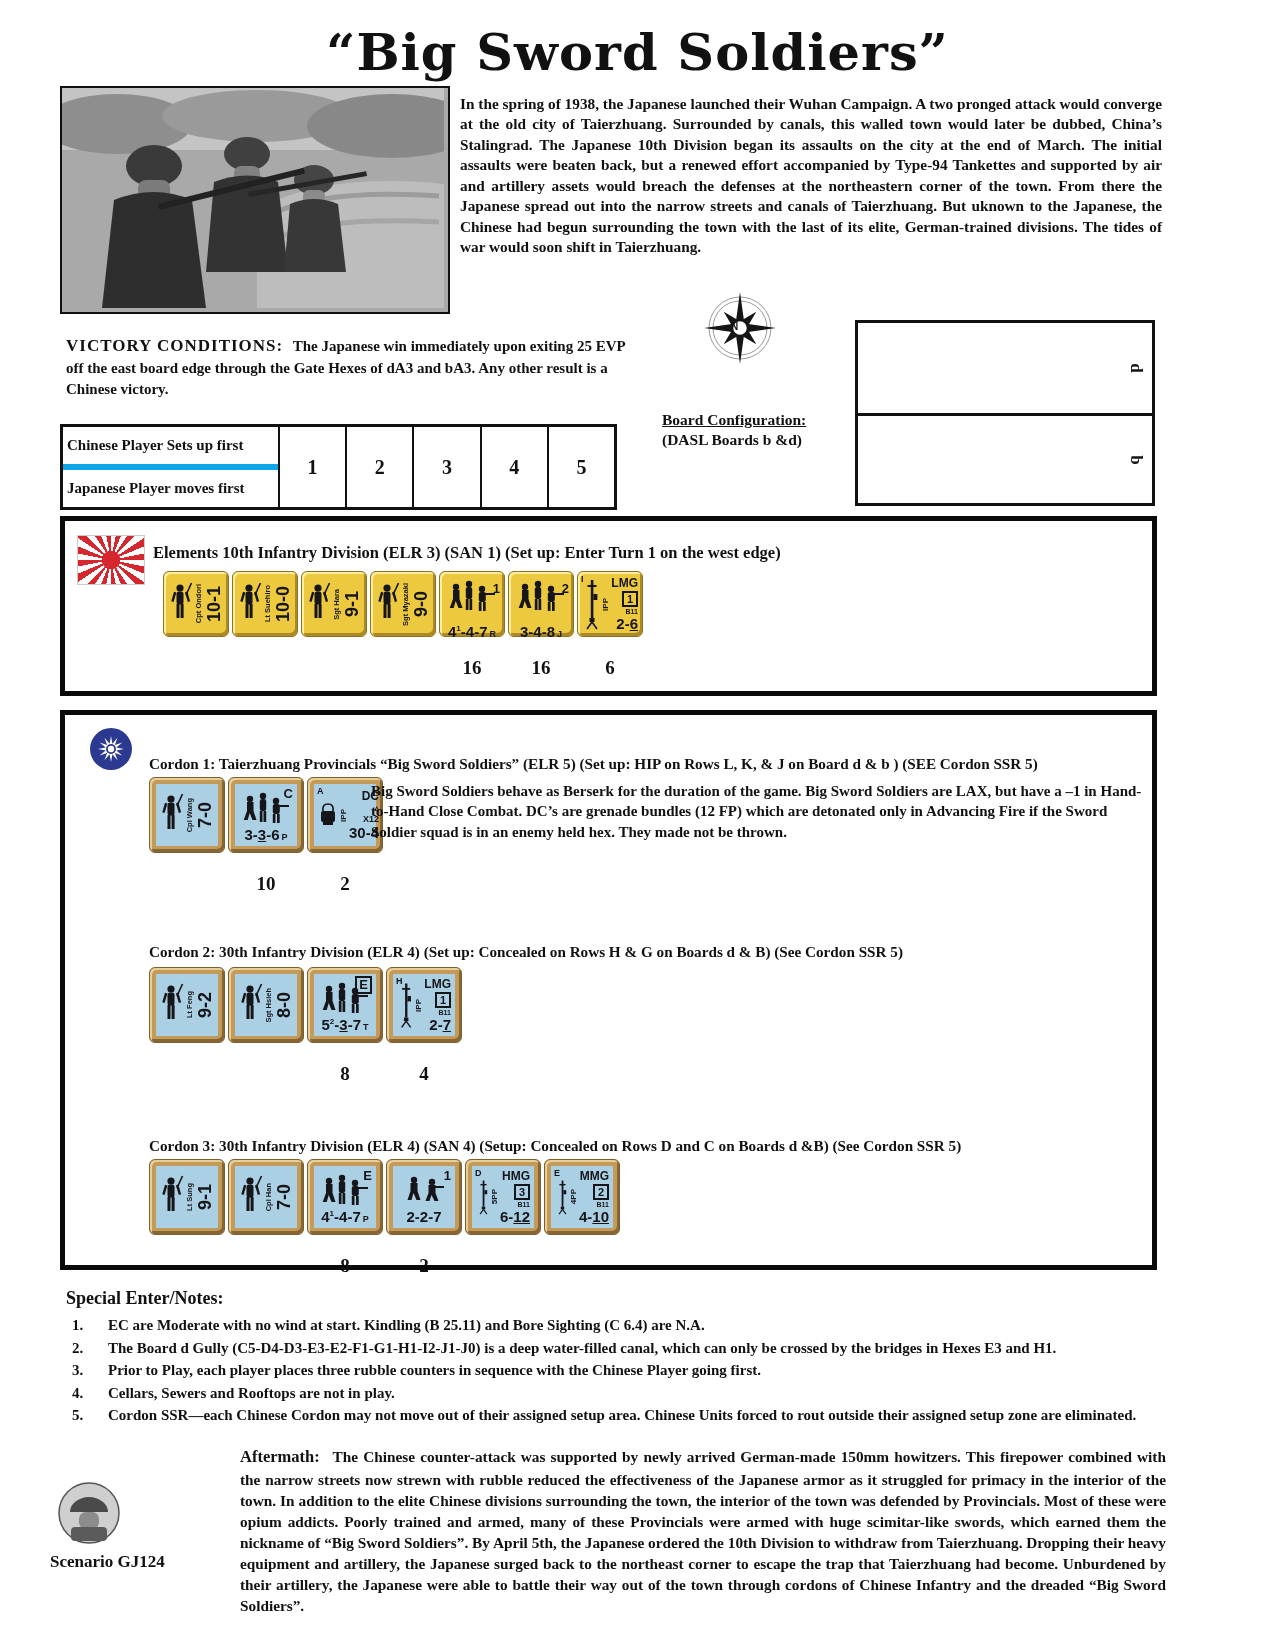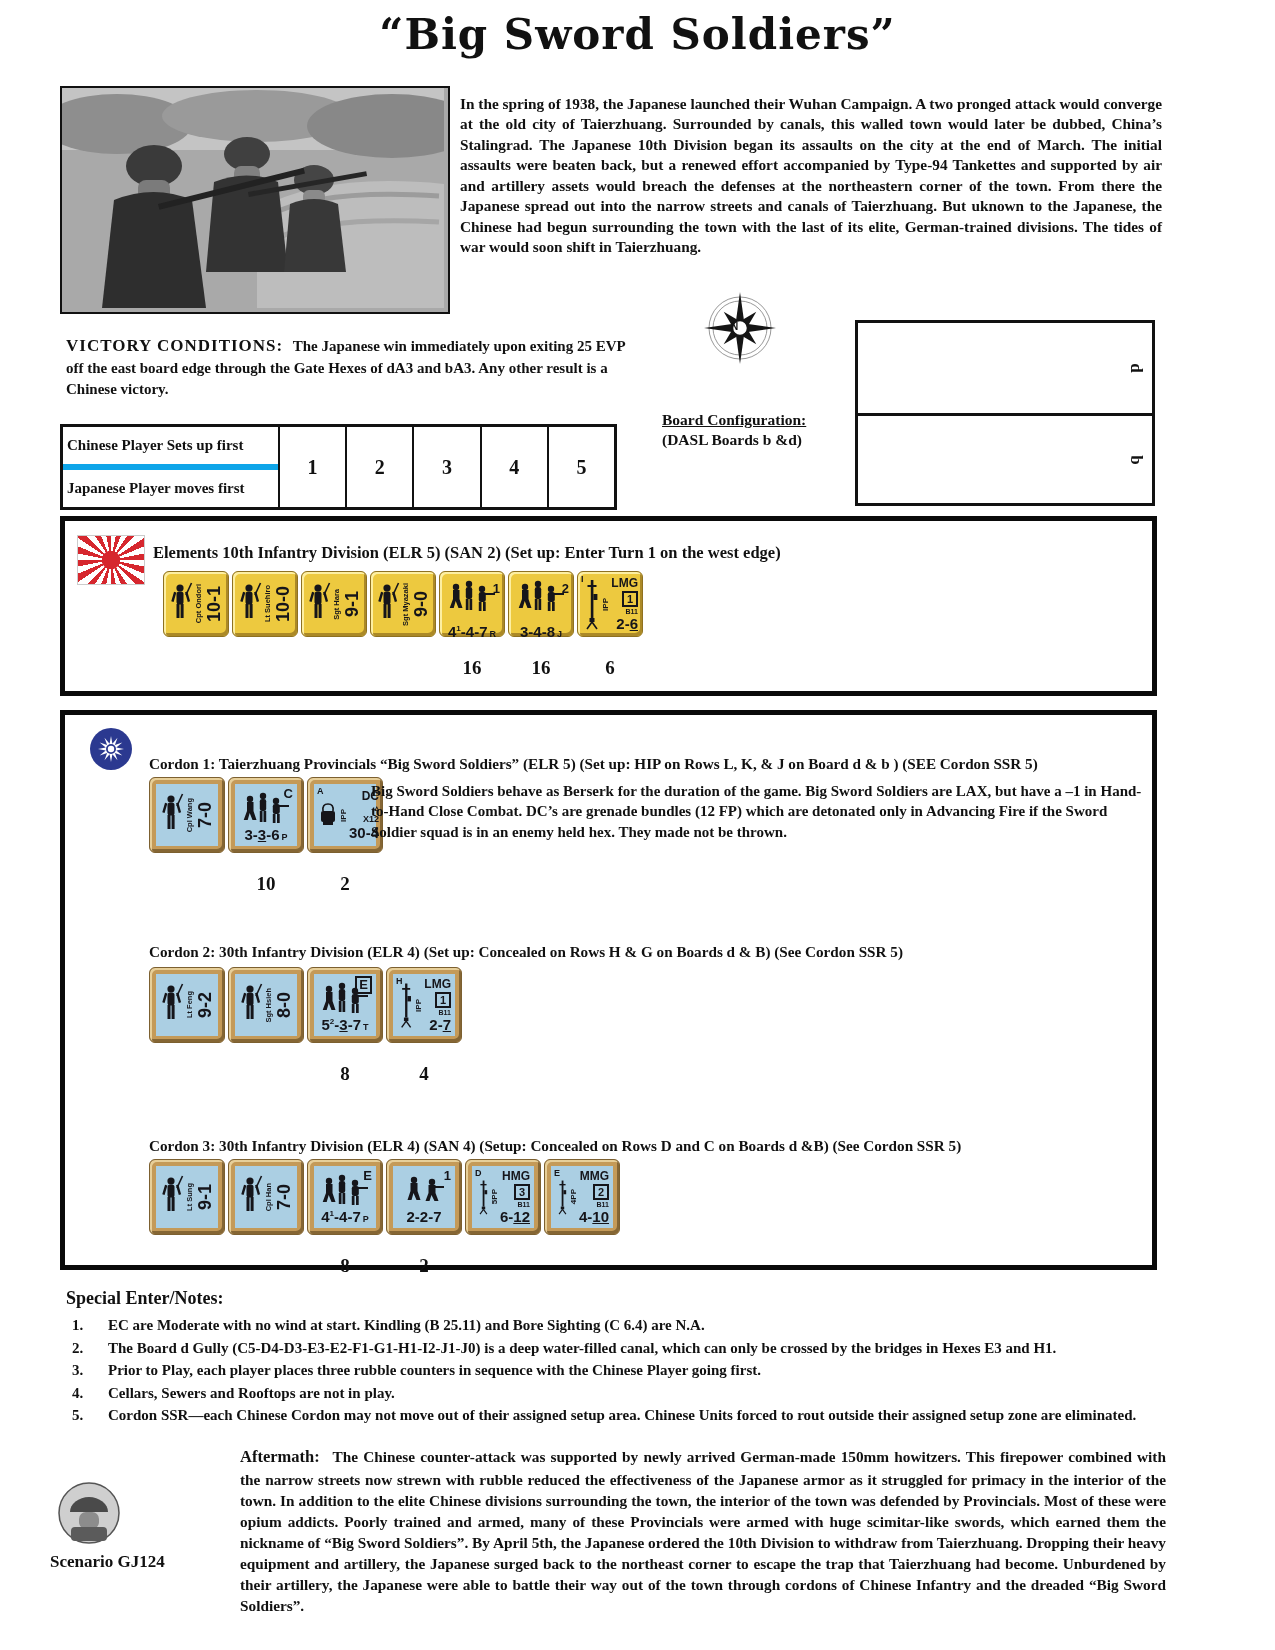--- a/index.html
+++ b/index.html
@@ -1,22 +1,22 @@
 <!DOCTYPE html>
 <html><head>
 <meta charset="utf-8">
 <style>
   html,body{margin:0;padding:0;background:#fff;}
   .page{position:relative;width:1275px;height:1650px;background:#fff;overflow:hidden;
         font-family:"Liberation Serif",serif;color:#111;}
   .abs{position:absolute;}
 
   
-  .title{top:10px;left:0;width:100%;text-align:center;font-family:"DejaVu Serif",serif;
-         font-weight:bold;font-size:42px;letter-spacing:1px;}
+  .title{top:22px;left:0;width:100%;text-align:center;font-family:"DejaVu Serif",serif;
+         font-weight:bold;font-size:51px;letter-spacing:1px;}
 
   
   .photo{left:60px;top:86px;width:386px;height:224px;border:2px solid #111;background:#a9a9a9;}
 
   
   .intro{left:460px;top:94px;width:702px;}
   .intro-h{font-weight:bold;font-size:19px;margin:0 0 3px 0;}
   .intro-p{font-weight:bold;font-size:15.3px;line-height:1.34;text-align:justify;margin:0;}
 
   
@@ -198,21 +198,21 @@
     </div>
     <div class="tt-cell">1</div>
     <div class="tt-cell">2</div>
     <div class="tt-cell">3</div>
     <div class="tt-cell">4</div>
     <div class="tt-cell">5</div>
   </div>
 
   <div class="abs obbox jbox">
     <div class="jflag"></div>
-    <div class="jheader">Elements 10th Infantry Division (ELR 5) (SAN 2) (Set up: Enter Turn 1 on the west edge)</div>
+    <div class="jheader">Elements 10th Infantry Division (ELR 3) (SAN 1) (Set up: Enter Turn 1 on the west edge)</div>
     <div class="jrow crow">
         <div class="cwrap">
           <div class="counter jp">
             <div class="face leader">
               <svg class="lfig" width="24" height="46" viewBox="0 0 24 46">
                 <g fill="#15151a">
                   <circle cx="11" cy="7" r="3.6"></circle>
                   <rect x="7.5" y="10.5" width="7" height="13" rx="2.5"></rect>
                   <rect x="7.5" y="23" width="3" height="14"></rect>
                   <rect x="11.6" y="23" width="3" height="14"></rect>

